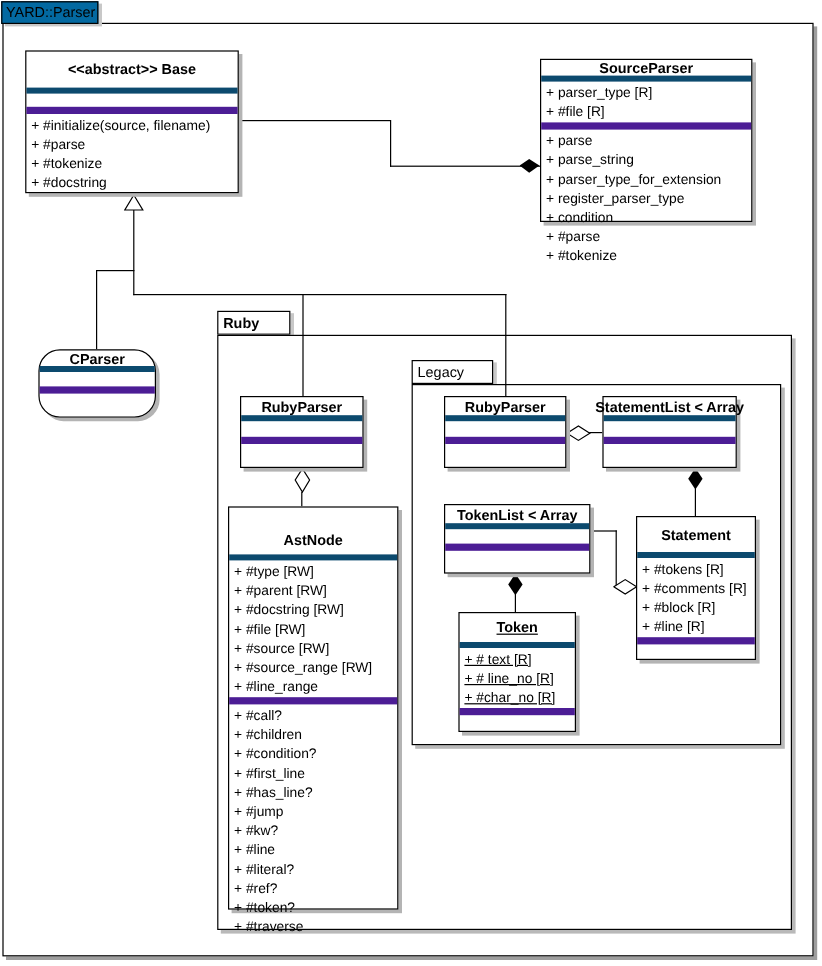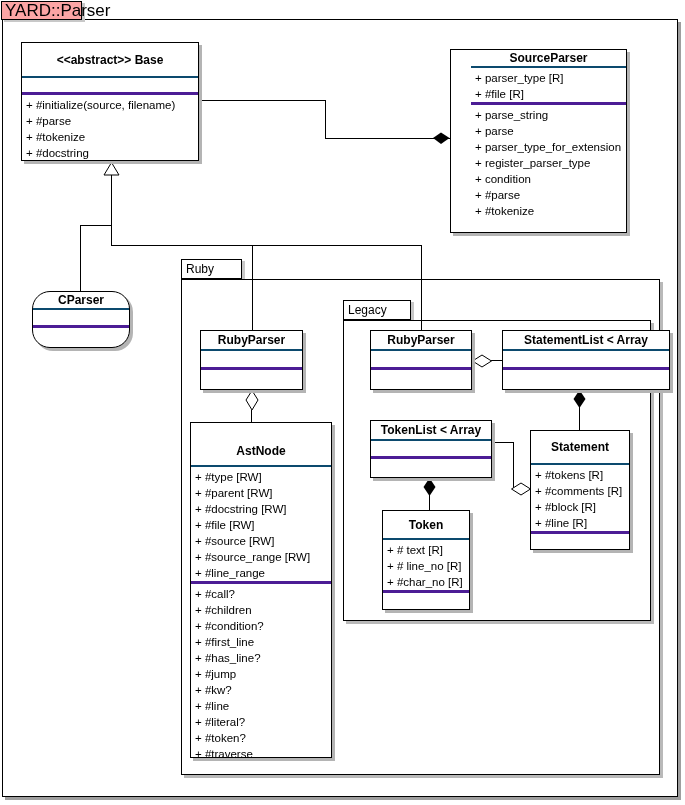--- a/index.html
+++ b/index.html
@@ -4,37 +4,37 @@
 <style>
   * { margin:0; padding:0; box-sizing:border-box; }
   html,body { background:#fff; }
   body { font-family:"Liberation Sans", sans-serif; }
   #canvas { position:relative; width:685px; height:805px; background:#fff; overflow:hidden; }
 
   .frame { position:absolute; left:2px; top:19px; width:676px; height:778px;
            border:1px solid #000; box-shadow:3px 3px 0 #9e9e9e; z-index:0; background:#fff; }
 
   .diagram-tab { position:absolute; left:1px; top:1px; width:81px; height:19px;
-           background:#fca5a5; border:1px solid #000; z-index:11;
-           font-size:17px; line-height:17px; padding-left:3px; white-space:nowrap;
+           background:#0369a1; border:1px solid #000; z-index:11;
+           font-size:12px; line-height:17px; padding-left:3px; white-space:nowrap;
            box-shadow:3px 2px 0 #c8c8c8; }
 
   .pkg-tab { position:absolute; background:#fff; border:1px solid #000;
            font-size:12px; line-height:18px; padding-left:4px; white-space:nowrap;
            box-shadow:3px 2px 0 #c8c8c8; }
   .pkg-body { position:absolute; background:#fff; border:1px solid #000;
            box-shadow:3px 3px 0 #b9b9b9; }
-  .z1 { z-index:1; } .z2 { z-index:2; }
+  .z1 { z-index:1;font-weight:bold; } .z2 { z-index:2; }
 
   .class-box { position:absolute; background:#fff; border:1px solid #000;
            box-shadow:3px 3px 0 #b4b4b4; z-index:10; display:flex; flex-direction:column; }
-  .class-title { border-bottom:2px solid #0c4a6e; font-weight:bold; font-size:12px;
+  .class-title { border-bottom:5px solid #0c4a6e; font-weight:bold; font-size:12px;
            display:flex; align-items:center; justify-content:center; text-align:center;
            flex:0 0 auto; white-space:nowrap; }
-  .compartment { border-bottom:3px solid #4c1d95; flex:0 0 auto; padding-top:2px; }
+  .compartment { border-bottom:6px solid #4c1d95; flex:0 0 auto; padding-top:2px; }
   .compartment:last-child { border-bottom:none; flex:1 1 auto; }
   .member { font-size:11.5px; line-height:16px; padding-left:4px; white-space:nowrap; }
 
   .line { position:absolute; background:#000; z-index:4; }
   .arrow { position:absolute; z-index:5; line-height:0; }
 </style>
 </head>
 <body>
 
 <div id="canvas">
@@ -109,29 +109,29 @@
     <div class="class-title" style="height:35px;">&lt;&lt;abstract&gt;&gt; Base</div>
     <div class="compartment" style="height:17px;"></div>
     <div class="compartment">
       <div class="member">+ #initialize(source, filename)</div>
       <div class="member">+ #parse</div>
       <div class="member">+ #tokenize</div>
       <div class="member">+ #docstring</div>
     </div>
   </div>
 
-  <div class="class-box" style="left:450px; top:49px; width:177px; height:184px;padding-left:20px;">
+  <div class="class-box" style="left:450px; top:49px; width:177px; height:136px;">
     <div class="class-title" style="height:18px;">SourceParser</div>
     <div class="compartment">
       <div class="member">+ parser_type [R]</div>
       <div class="member">+ #file [R]</div>
     </div>
     <div class="compartment">
+      <div class="member">+ parse</div>
       <div class="member">+ parse_string</div>
-      <div class="member">+ parse</div>
       <div class="member">+ parser_type_for_extension</div>
       <div class="member">+ register_parser_type</div>
       <div class="member">+ condition</div>
       <div class="member">+ #parse</div>
       <div class="member">+ #tokenize</div>
     </div>
   </div>
 
   <div class="class-box" style="left:32px; top:291px; width:98px; height:57px;border-radius:18px;">
     <div class="class-title" style="height:18px;">CParser</div>
@@ -159,32 +159,33 @@
     <div class="compartment">
       <div class="member">+ #call?</div>
       <div class="member">+ #children</div>
       <div class="member">+ #condition?</div>
       <div class="member">+ #first_line</div>
       <div class="member">+ #has_line?</div>
       <div class="member">+ #jump</div>
       <div class="member">+ #kw?</div>
       <div class="member">+ #line</div>
       <div class="member">+ #literal?</div>
+      <div class="member">+ #ref?</div>
       <div class="member">+ #token?</div>
       <div class="member">+ #traverse</div>
     </div>
   </div>
 
   <div class="class-box" style="left:370px; top:330px; width:102px; height:60px;">
     <div class="class-title" style="height:20px;">RubyParser</div>
     <div class="compartment" style="height:19px;"></div>
     <div class="compartment"></div>
   </div>
 
-  <div class="class-box" style="left:502px; top:330px; width:168px; height:60px;">
+  <div class="class-box" style="left:502px; top:330px; width:112px; height:60px;">
     <div class="class-title" style="height:20px;">StatementList &lt; Array</div>
     <div class="compartment" style="height:19px;"></div>
     <div class="compartment"></div>
   </div>
 
   <div class="class-box" style="left:370px; top:420px; width:122px; height:58px;">
     <div class="class-title" style="height:20px;">TokenList &lt; Array</div>
     <div class="compartment" style="height:18px;"></div>
     <div class="compartment"></div>
   </div>
@@ -193,21 +194,21 @@
     <div class="class-title" style="height:34px;">Statement</div>
     <div class="compartment">
       <div class="member">+ #tokens [R]</div>
       <div class="member">+ #comments [R]</div>
       <div class="member">+ #block [R]</div>
       <div class="member">+ #line [R]</div>
     </div>
     <div class="compartment" style="min-height:17px;"></div>
   </div>
 
-  <div class="class-box" style="left:382px; top:510px; width:88px; height:100px;">
+  <div class="class-box" style="left:382px; top:510px; width:98px; height:100px;text-decoration:underline;">
     <div class="class-title" style="height:29px;">Token</div>
     <div class="compartment">
       <div class="member">+ # text [R]</div>
       <div class="member">+ # line_no [R]</div>
       <div class="member">+ #char_no [R]</div>
     </div>
     <div class="compartment" style="min-height:17px;"></div>
   </div>
 
 </div>

